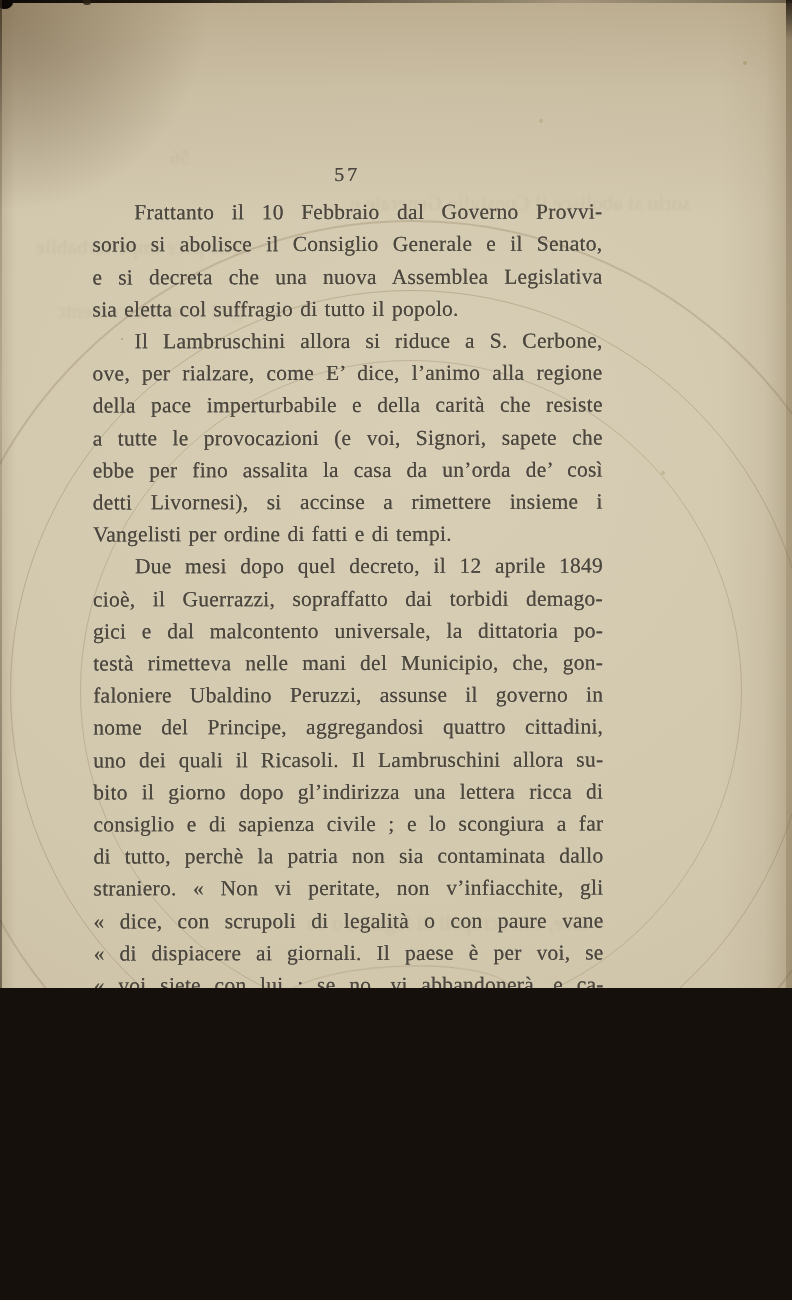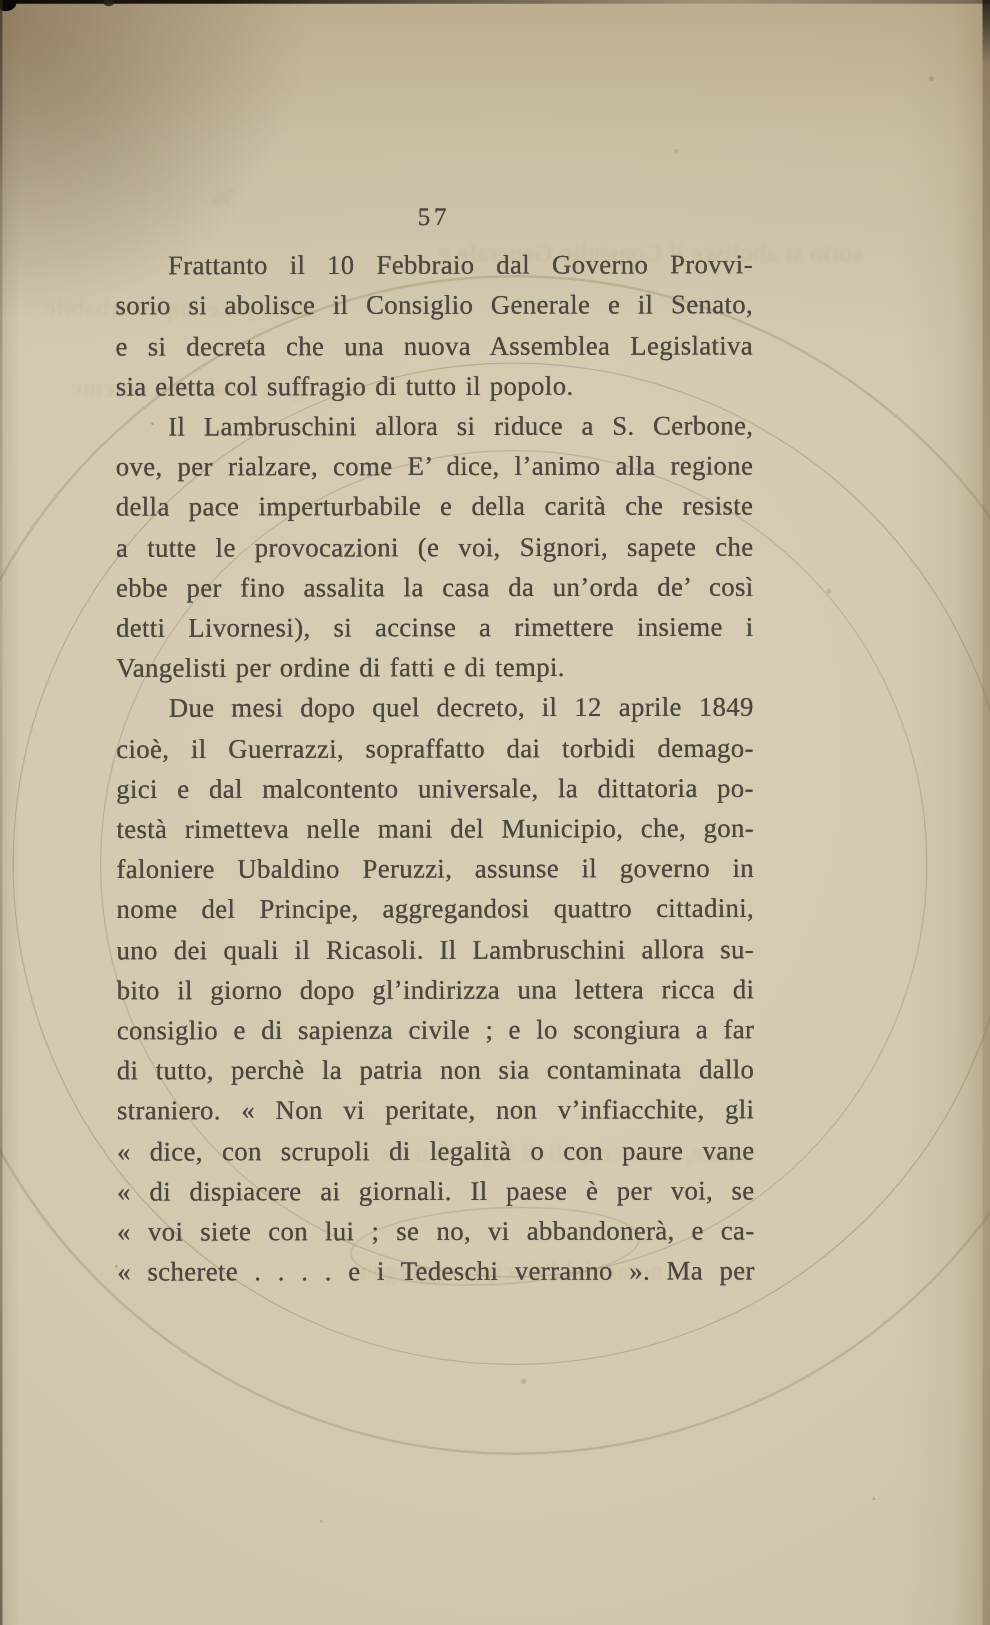--- a/index.html
+++ b/index.html
@@ -6,21 +6,21 @@
     margin: 0;
     padding: 0;
     width: 792px;
     height: 1300px;
     background: #15100b;
     font-family: "Liberation Serif", "DejaVu Serif", serif;
   }
   .scan {
     position: relative;
     width: 792px;
-    height: 1300px;
+    height: 988px;
     overflow: hidden;
   }
   
   .paper {
     position: absolute;
     inset: 0;
     background:
       linear-gradient(180deg, rgba(158,136,102,0.42) 0%, rgba(158,136,102,0.16) 9%, rgba(158,136,102,0) 22%),
       radial-gradient(circle at 1% 1%, rgba(82,64,42,0.55), rgba(82,64,42,0) 16%),
       linear-gradient(270deg, rgba(136,116,84,0.38) 0%, rgba(136,116,84,0.10) 3.5%, rgba(136,116,84,0) 9%),

